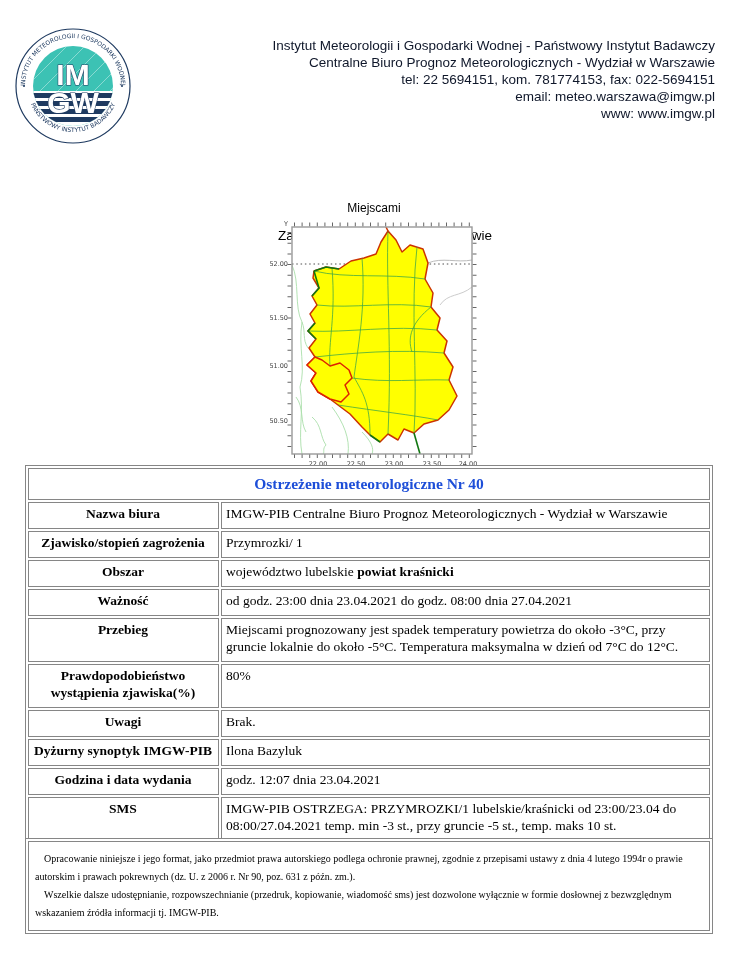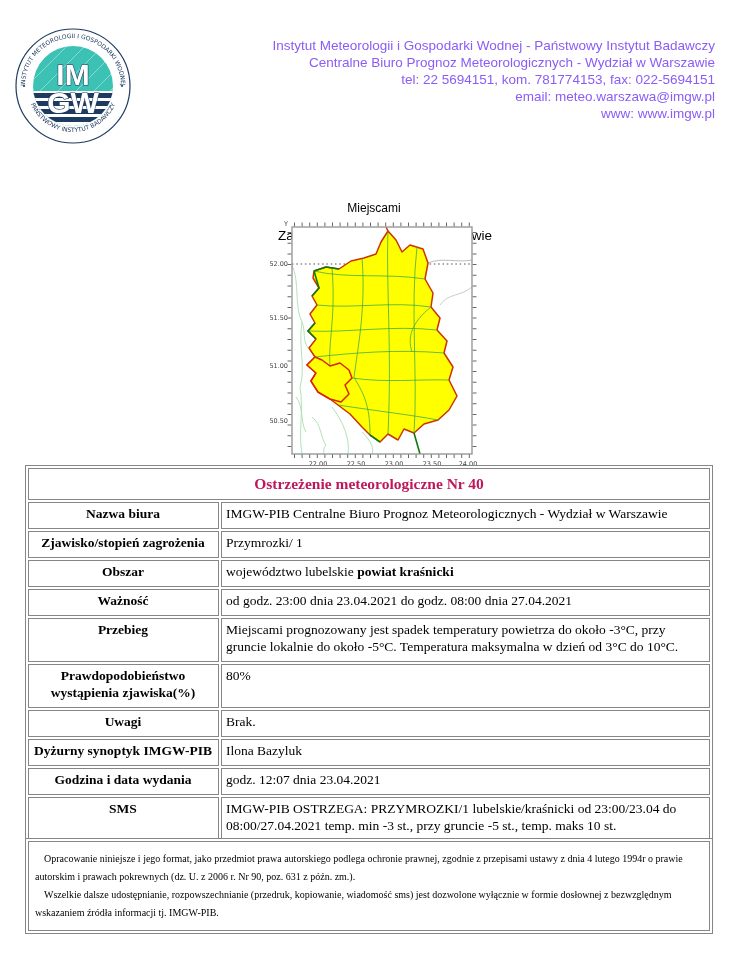--- a/index.html
+++ b/index.html
@@ -2,39 +2,39 @@
 <html><head>
 <meta charset="utf-8">
 <style>
   html,body{margin:0;padding:0;background:#fff;}
   body{width:738px;height:965px;position:relative;overflow:hidden;
        font-family:"Liberation Sans",sans-serif;color:#000;}
 
   
   .logo{position:absolute;left:14px;top:27px;width:118px;height:118px;}
   .contact{position:absolute;top:37px;right:23px;text-align:right;
-           font-size:13.5px;line-height:17px;color:#8b5cf6;}
+           font-size:13.5px;line-height:17px;color:#0f172a;}
   .contact .bold{font-weight:normal;}
 
   
   .section-title{position:absolute;top:181px;left:0;right:0;text-align:center;
                  padding-left:32px;font-size:13.5px;color:#000;margin-top:47px;}
   .map-block{position:absolute;left:264px;top:201px;width:220px;text-align:center;}
   .map-title{font-size:12px;margin-bottom:6px;color:#000;}
   .axis-label{font-size:6.5px;fill:#444;font-family:"DejaVu Sans",sans-serif;}
 
   
   .wtable{position:absolute;top:465px;left:25px;width:688px;
           border:1px solid #868686;border-spacing:2px;border-collapse:separate;
           font-family:"Liberation Serif",serif;font-size:13.5px;background:#fff;}
   .wtable td{border:1px solid #868686;padding:2px 5px 6px 4px;vertical-align:top;
              line-height:17px;}
   .wtable td.lbl{width:180px;font-weight:bold;text-align:center;}
   .wtable td.title-cell{text-align:center;font-weight:bold;font-size:15.5px;
-             color:#be185d;padding:6px 4px 7px 4px;}
+             color:#1d4ed8;padding:6px 4px 7px 4px;}
 
   
   .footer{position:absolute;top:838px;left:25px;width:688px;box-sizing:border-box;
           border:1px solid #868686;padding:2px;background:#fff;}
   .footer-inner{border:1px solid #868686;padding:8px 8px 8px 6px;
           font-family:"Liberation Serif",serif;font-size:10px;line-height:18px;}
   .footer-inner p{margin:0;text-indent:9px;}
 </style>
 </head>
 <body>
@@ -205,21 +205,21 @@
     <td class="val"><span>województwo lubelskie </span><span style="font-weight: bold;">powiat kraśnicki</span></td>
   </tr>
 
   <tr>
     <td class="lbl">Ważność</td>
     <td class="val"><span>od godz. 23:00 dnia 23.04.2021 do godz. 08:00 dnia 27.04.2021</span></td>
   </tr>
 
   <tr>
     <td class="lbl">Przebieg</td>
-    <td class="val"><span>Miejscami prognozowany jest spadek temperatury powietrza do około -3°C, przy gruncie lokalnie do około -5°C. Temperatura maksymalna w dzień od 3°C do 10°C.</span></td>
+    <td class="val"><span>Miejscami prognozowany jest spadek temperatury powietrza do około -3°C, przy gruncie lokalnie do około -5°C. Temperatura maksymalna w dzień od 7°C do 12°C.</span></td>
   </tr>
 
   <tr>
     <td class="lbl">Prawdopodobieństwo wystąpienia zjawiska(%)</td>
     <td class="val"><span>80%</span></td>
   </tr>
 
   <tr>
     <td class="lbl">Uwagi</td>
     <td class="val"><span>Brak.</span></td>

